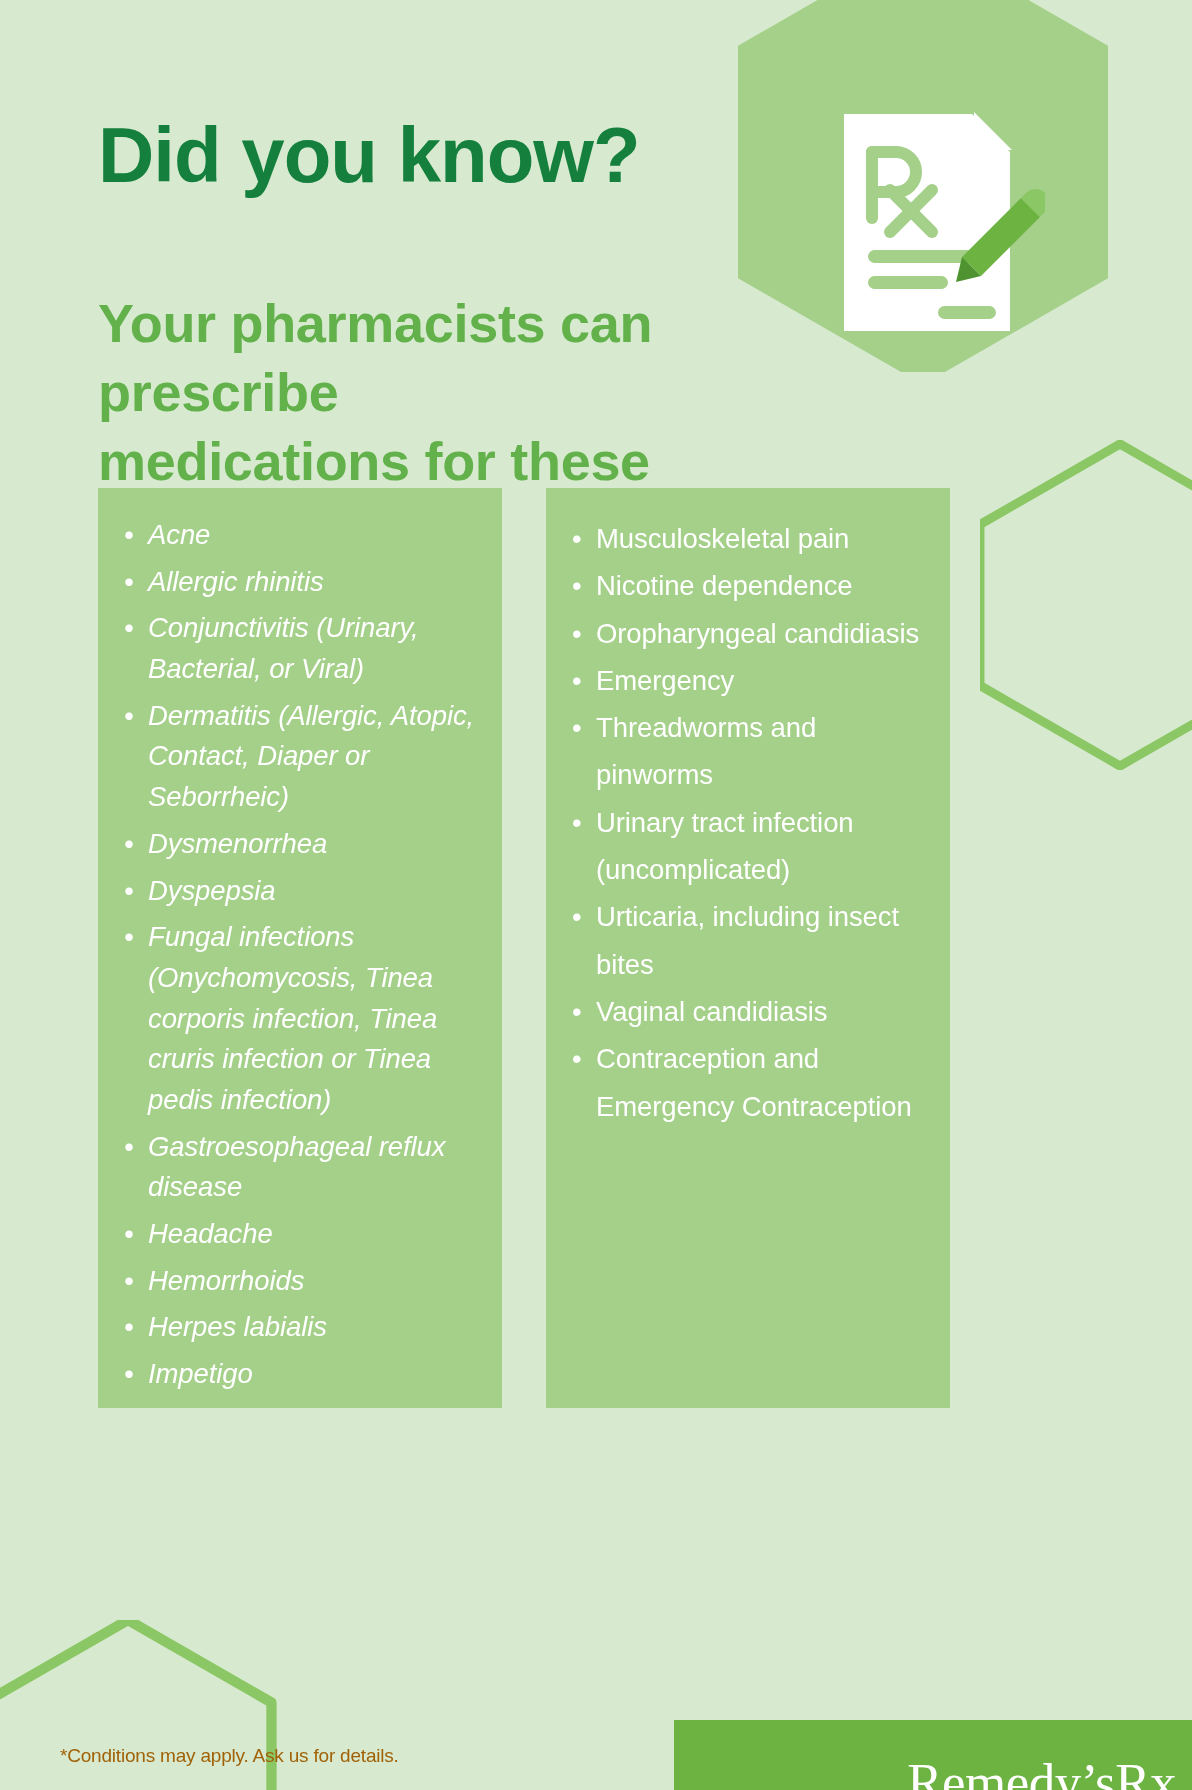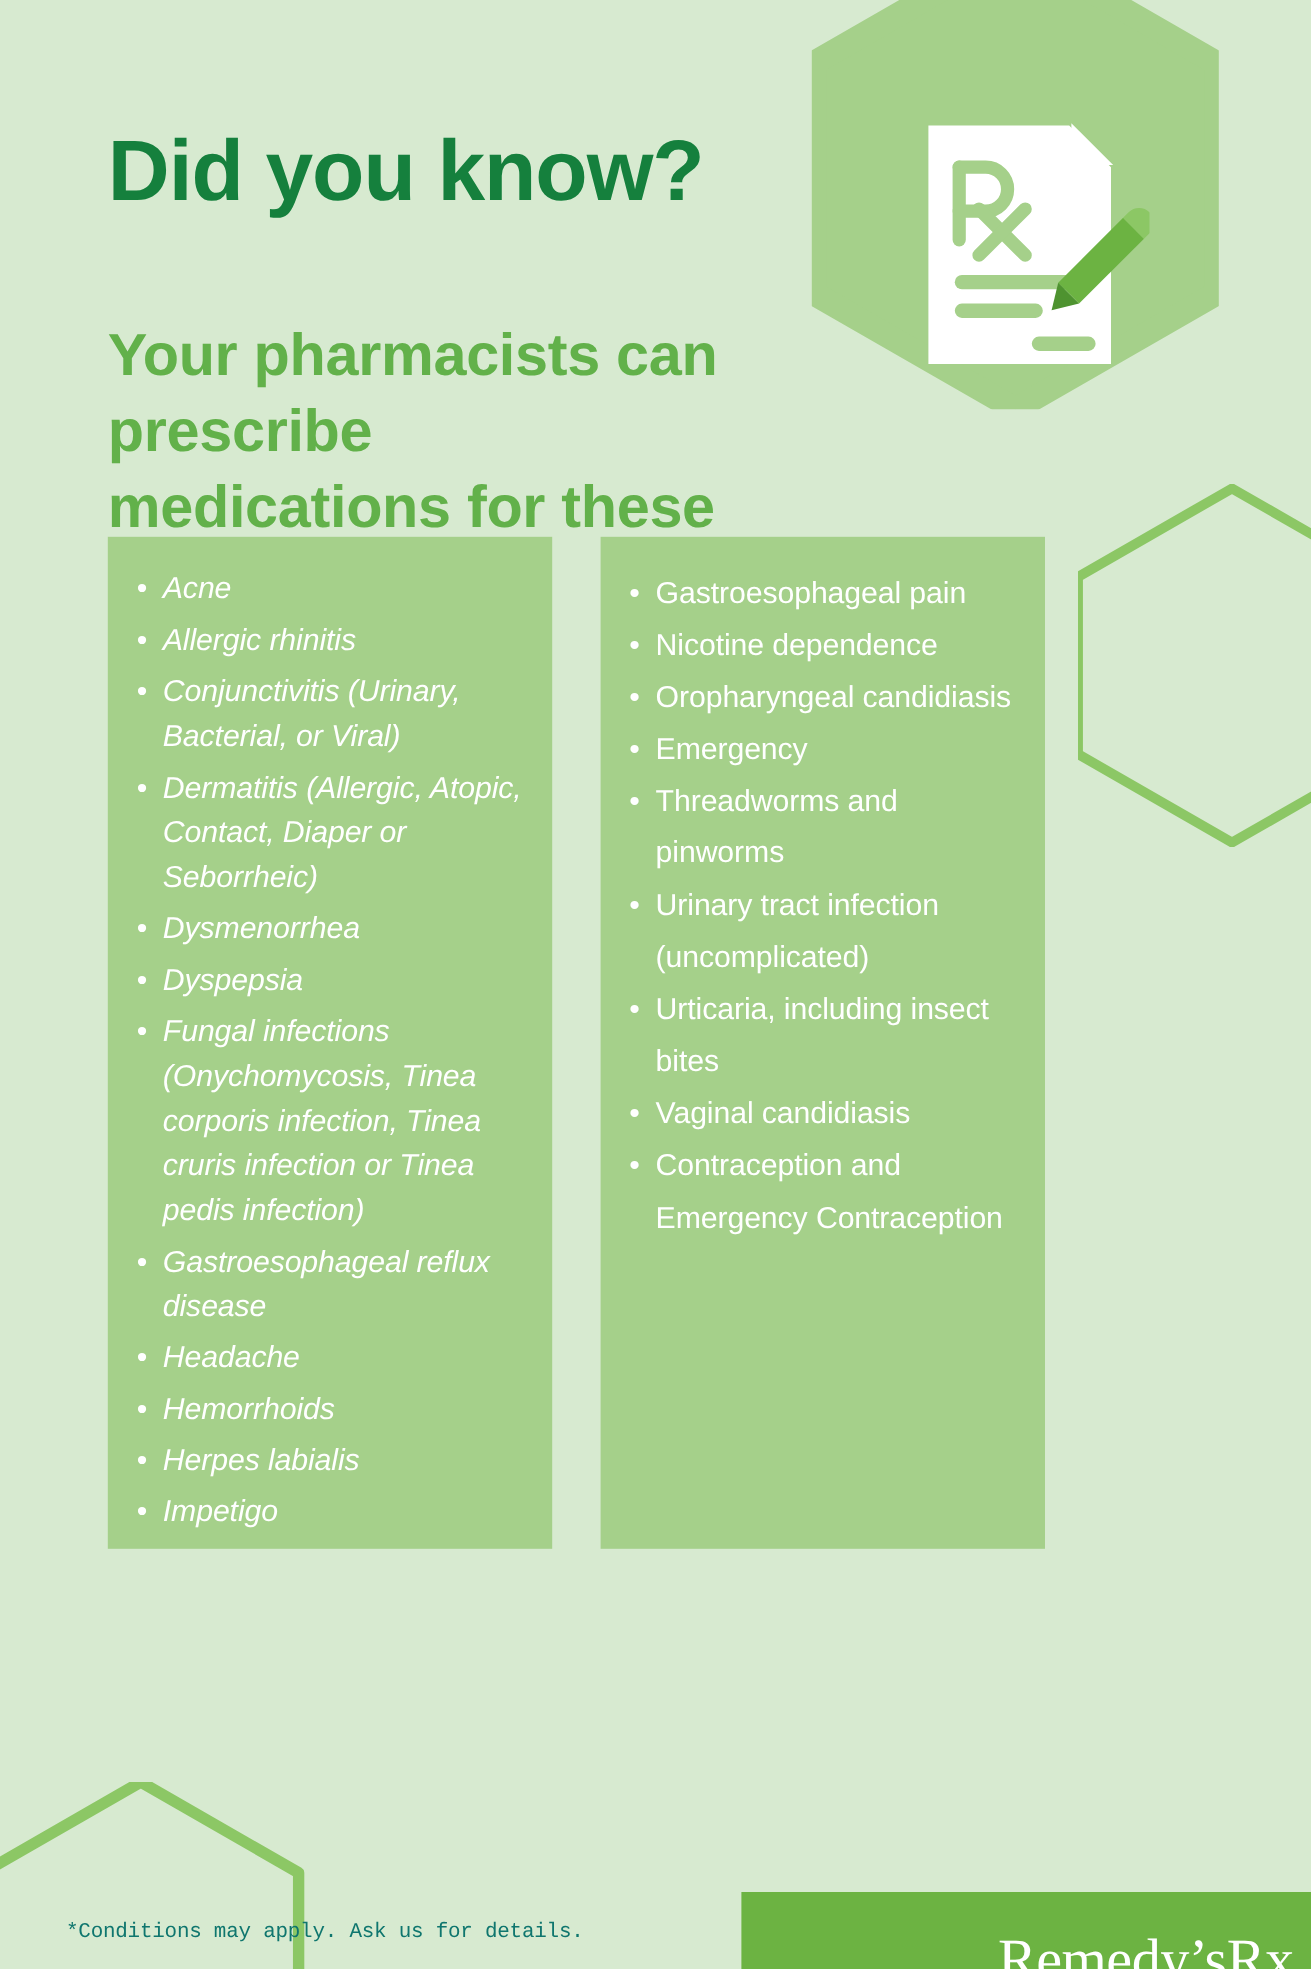--- a/index.html
+++ b/index.html
@@ -138,23 +138,22 @@
   ul.cond-list.wide li::before {
     line-height: 1.72;
   }
 
   
   #footnote {
     position: absolute;
     top: 1745px;
     left: 60px;
     font-size: 19px;
-    color: #0f766e;
+    color: #a16207;
     letter-spacing: -0.2px;
-    font-family: Liberation Mono, monospace;
   }
 
   
   #logo-block {
     position: absolute;
     left: 674px;
     top: 1720px;
     width: 518px;
     height: 124px;
     background: #6cb342;
@@ -240,21 +239,21 @@
         <li>Gastroesophageal reflux disease</li>
         <li>Headache</li>
         <li>Hemorrhoids</li>
         <li>Herpes labialis</li>
         <li>Impetigo</li>
       </ul>
   </div>
 
   <div class="panel" id="panel-right">
     <ul class="cond-list wide" id="list-right">
-        <li>Gastroesophageal pain</li>
+        <li>Musculoskeletal pain</li>
         <li>Nicotine dependence</li>
         <li>Oropharyngeal candidiasis</li>
         <li>Emergency</li>
         <li>Threadworms and pinworms</li>
         <li>Urinary tract infection (uncomplicated)</li>
         <li>Urticaria, including insect bites</li>
         <li>Vaginal candidiasis</li>
         <li>Contraception and Emergency Contraception</li>
       </ul>
   </div>

